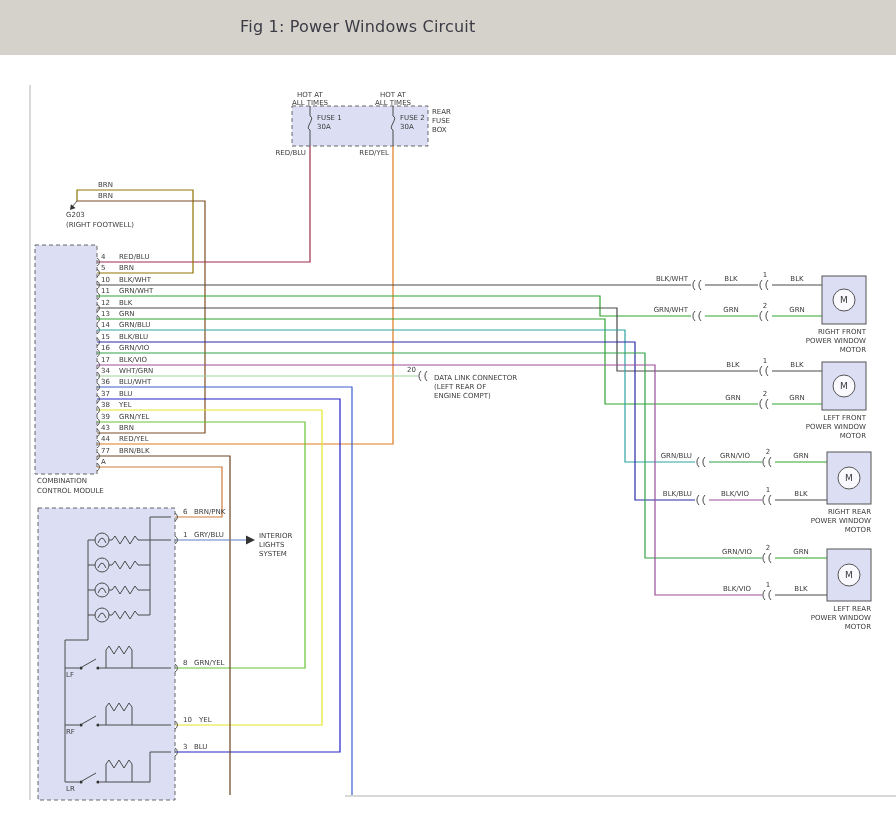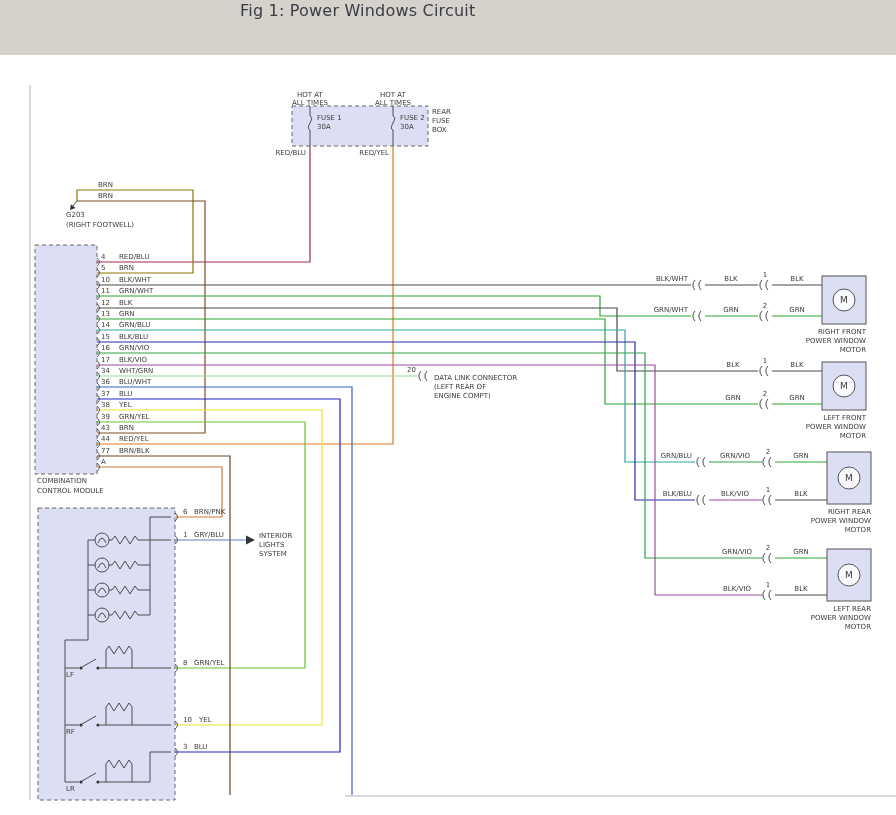--- a/index.html
+++ b/index.html
@@ -1,18 +1,18 @@
 <!DOCTYPE html>
 <html><head>
 <meta charset="utf-8">
 <style>
   html,body{margin:0;padding:0;}
   body{width:896px;height:815px;background:#ffffff;font-family:"DejaVu Sans",sans-serif;overflow:hidden;position:relative;}
   .titlebar{height:55px;position:relative;}
-  .titlebar .title{position:absolute;left:240px;top:1px;font-size:16px;color:#3b3b46;letter-spacing:.2px;}
+  .titlebar .title{position:absolute;left:240px;top:17px;font-size:16px;color:#3b3b46;letter-spacing:.2px;}
   svg{display:block;}
   svg text{font-family:"DejaVu Sans",sans-serif;font-size:7px;fill:#3a3a3a;}
   .mid{text-anchor:middle;}
   .end{text-anchor:end;}
   .w{fill:none;stroke-width:1.2;}
   .cn,.sb,.fz{fill:none;stroke:#4a4a4a;stroke-width:1;}
   .parc{fill:none;stroke:#555;stroke-width:1;}
   .box{stroke:#666;stroke-width:1;stroke-dasharray:4 3;}
   .mrect{stroke:#555;stroke-width:1;}
   .mcirc{fill:#fafafe;stroke:#555;stroke-width:1;}

